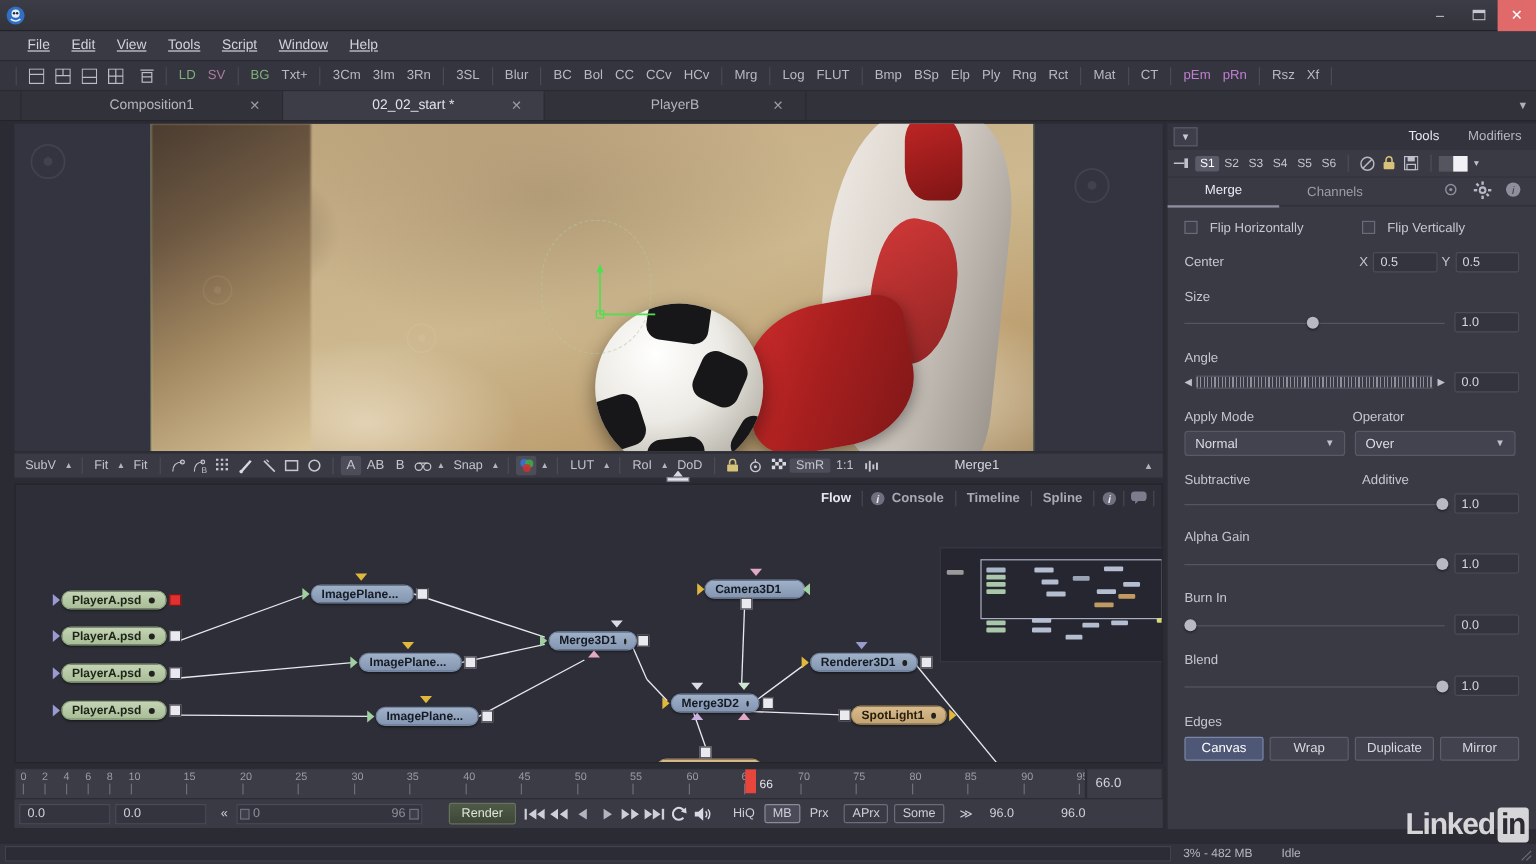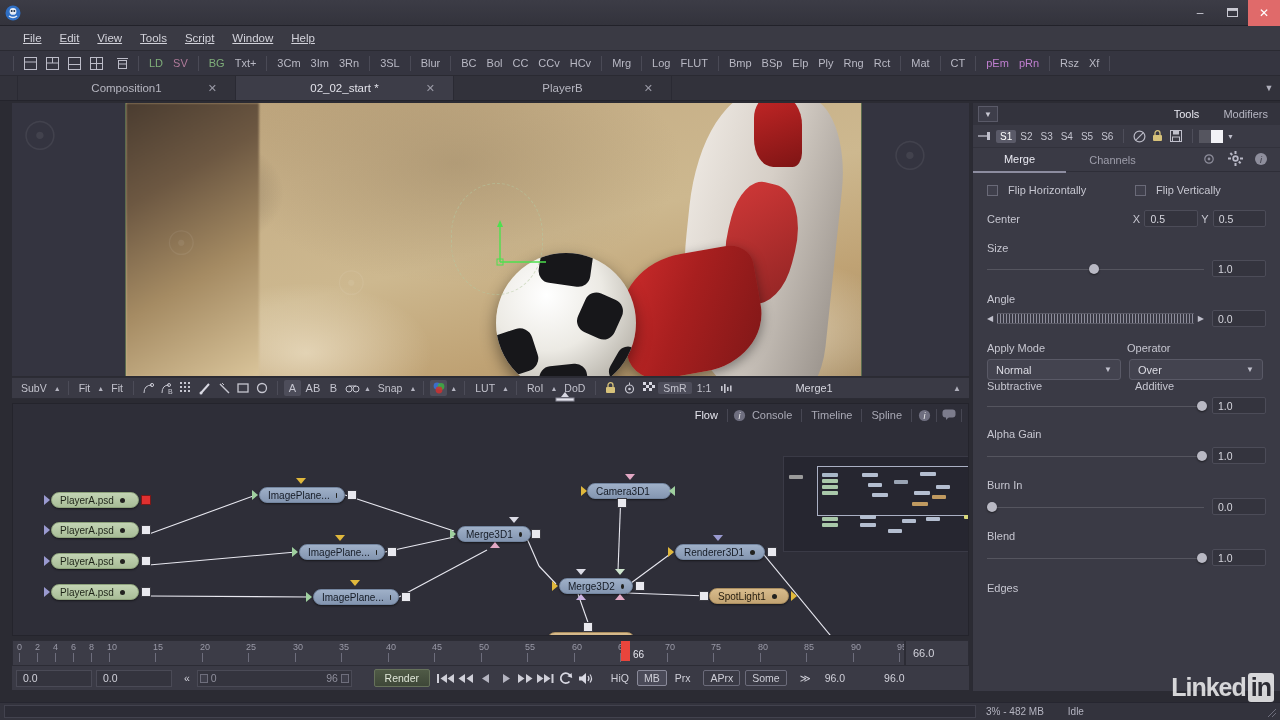--- a/index.html
+++ b/index.html
@@ -101,21 +101,21 @@
     margin:0 1px; color:#c6c6d0; font-size:11px; }
   .vb-ic.active { background:#4d4d5a; border-radius:2px; }
   .vb-sep { width:1px; height:14px; background:#4c4c58; margin:0 5px; }
   .vb-caret { font-size:7px; color:#b4b4c0; padding:0 2px; }
   .vb-title { margin-left:auto; margin-right:auto; font-size:11px; color:#d5d5de; }
   .vb-right { margin-left:auto; padding-right:4px; font-size:8px; color:#b0b0bc; }
   .vsplit { position:absolute; left:552px; top:392px; width:26px; height:14px; z-index:6; }
 
   
   .flowwrap { position:absolute; left:12px; top:403px; width:957px; height:233px;
-    background:#2e2e38; border:1px solid #24242c; }
+    background:#2e2e38; border:1px solid #24242c;font-weight:bold; }
   .flowtabs { position:absolute; right:0; top:0; height:22px; display:flex; align-items:center;
     padding-right:6px; }
   .ft { font-size:11px; color:#a9a9b5; padding:0 9px; }
   .ft.active { color:#e6e6ee; }
   .ft-sep { width:1px; height:13px; background:#474753; }
   .ft-ic { width:16px; height:16px; display:flex; align-items:center; justify-content:center; margin:0 4px; }
   .flowcanvas { position:absolute; left:0; top:22px; right:0; bottom:0; overflow:hidden; }
 
   .node { position:absolute; height:16px; display:flex; align-items:center;
     border-radius:8px; font-size:10px; padding:0 8px; white-space:nowrap;
@@ -965,21 +965,21 @@
     <div class="dd" style="width:134px">
       <span>Normal</span>
       <span class="car">▼</span>
     </div>
     <div class="dd" style="width:134px">
       <span>Over</span>
       <span class="car">▼</span>
     </div>
   </div>
 
-  <div class="ctl" style="display:flex; ">
+  <div class="ctl" style="display:flex; margin-top:14px;">
     <div class="lbl" style="width:148px">Subtractive</div>
     <div class="lbl">Additive</div>
   </div>
   <div class="ctl" style="display:flex; align-items:center; margin-top:5px;">
     <div class="slider" style="flex:1; margin-right:8px">
       <div class="strack"></div>
         <div class="sknob" style="left:97%"></div>
     </div>
     <div class="num" style="width:54px">
       <span>1.0</span>
@@ -1020,20 +1020,26 @@
       <div class="strack"></div>
         <div class="sknob" style="left:97%"></div>
     </div>
     <div class="num" style="width:54px">
       <span>1.0</span>
     </div>
   </div>
 
   <div class="ctl" style="margin-top:16px;">
     <div class="lbl">Edges</div>
+  </div>
+  <div class="ctl" style="display:flex; gap:5px; margin-top:6px;">
+    <div class="ebtn active">Canvas</div>
+    <div class="ebtn">Wrap</div>
+    <div class="ebtn">Duplicate</div>
+    <div class="ebtn">Mirror</div>
   </div>
 </div>
 
 <div class="statusbar">
   <div class="sb-field" style="width:972px; margin-left:4px;"></div>
   <div class="sb-txt" style="margin-left:10px">3% -  482 MB</div>
   <div class="sb-txt" style="margin-left:24px">Idle</div>
   <div style="margin-left:auto; width:12px; height:12px; margin-right:3px;">
     <svg width="12" height="12" viewBox="0 0 12 12">
         <g stroke="#6e6e7c">

